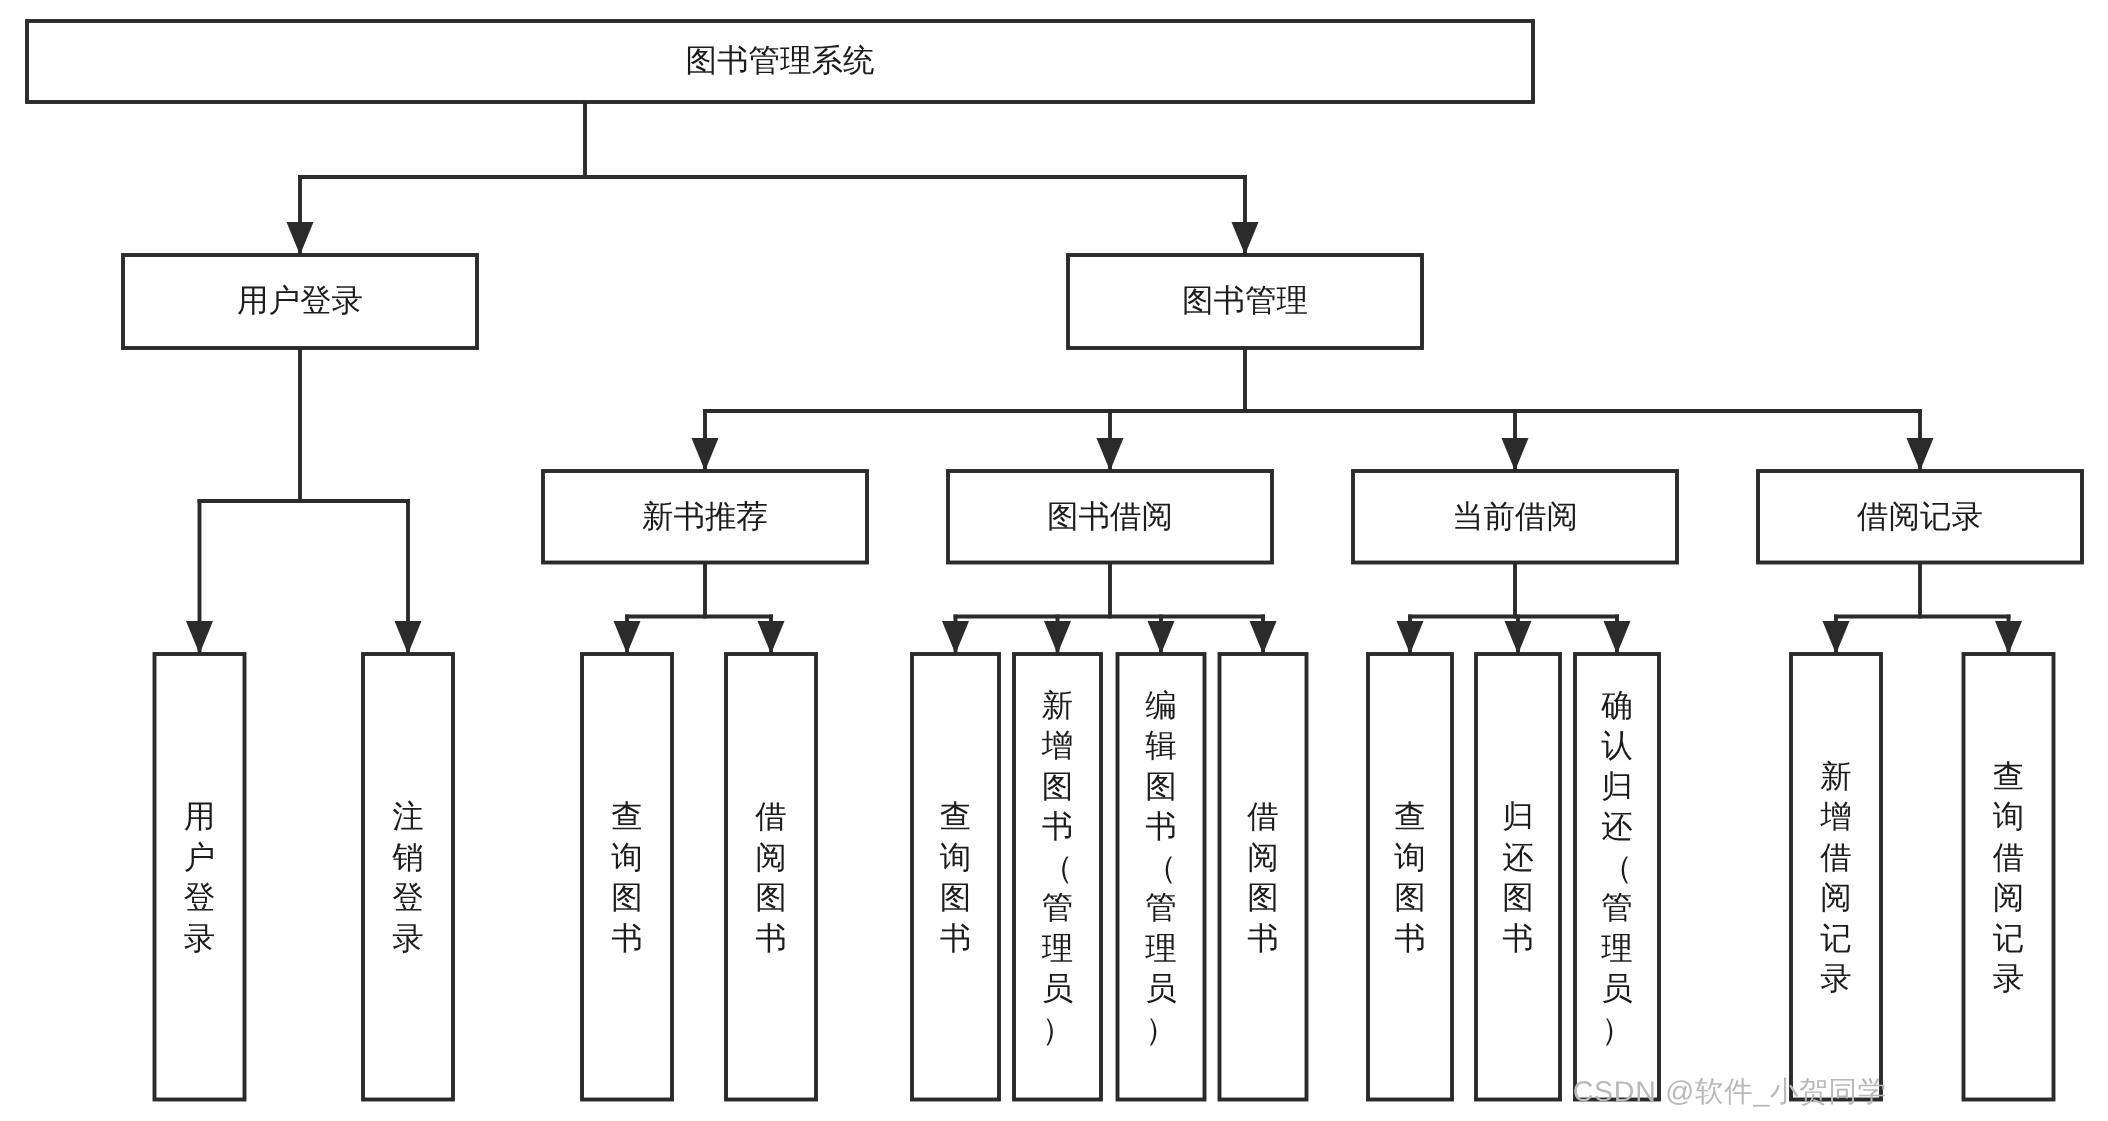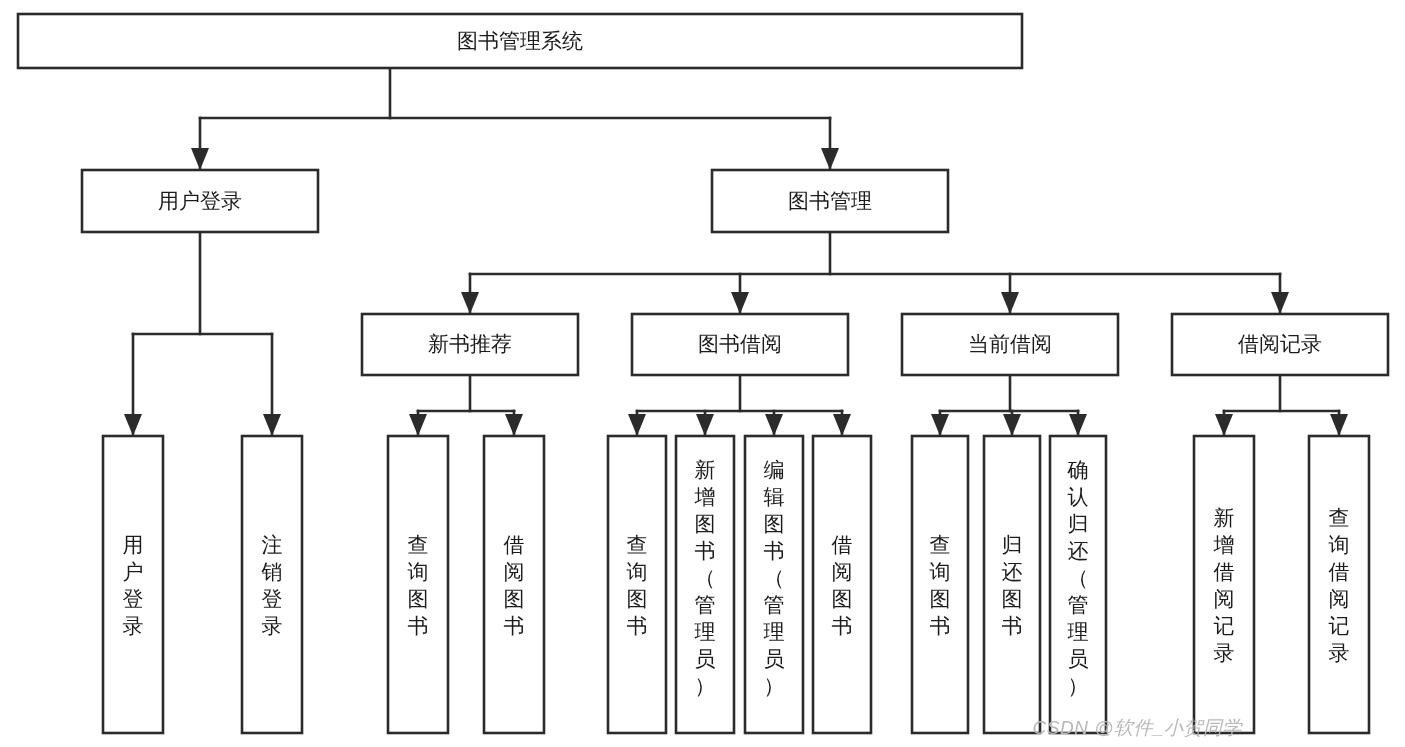--- a/index.html
+++ b/index.html
@@ -51,30 +51,29 @@
     dominant-baseline: middle;
   }
   .node-label-vertical {
     fill: #1c1c1c;
     font-family: "Liberation Sans", "DejaVu Sans", sans-serif;
     font-size: 21px;
     text-anchor: middle;
   }
   .watermark {
     position: absolute;
-    right: 19px;
+    right: 3px;
     bottom: 6px;
     font-family: "Liberation Sans", "DejaVu Sans", sans-serif;
     font-size: 19px;
     color: #b9b9b9;
     letter-spacing: 0.5px;
     white-space: nowrap;
     pointer-events: none;
     user-select: none;
-    font-style: italic;
   }
 </style>
 </head>
 <body>
 
 <div id="diagram-root">
   <svg id="tree-svg" viewBox="0 0 1405 747">
     <g id="edges-layer">
         <g>
           <line x1="390" y1="68" x2="390" y2="118" class="connector"></line>

